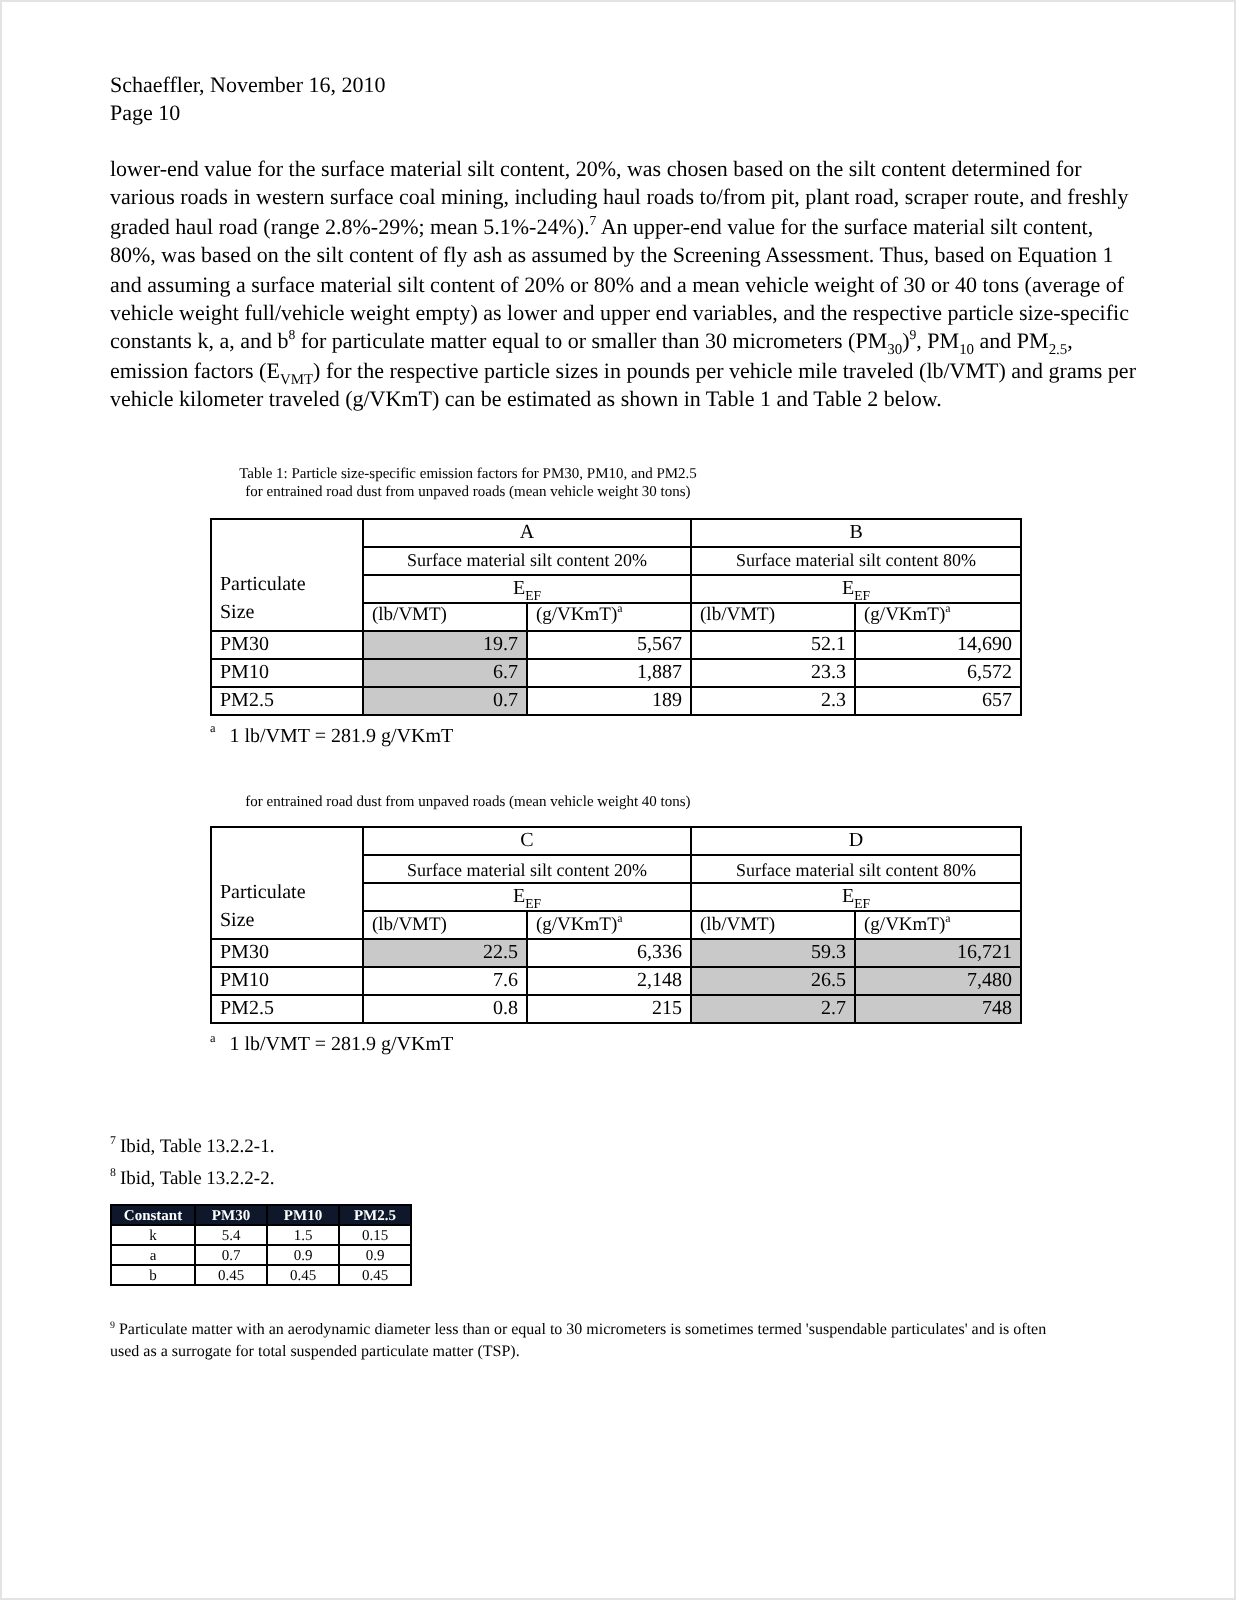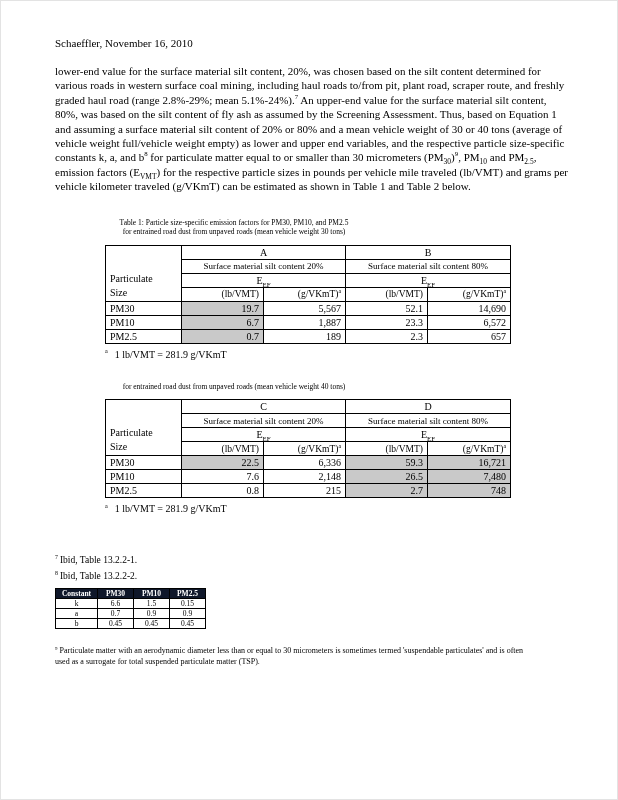--- a/index.html
+++ b/index.html
@@ -28,21 +28,21 @@
     border-collapse: collapse;
     table-layout: fixed;
     width: 405px;
     font-size: 10px;
   }
   table.ef-table td { border: 1px solid #000; padding: 0 4px; height: 13px; vertical-align: middle; }
   table.ef-table td.size-head { vertical-align: bottom; line-height: 14px; padding-bottom: 1px; }
   table.ef-table td.grp { text-align: center; }
   table.ef-table td.subtitle { text-align: center; font-size: 9px; }
   table.ef-table td.ef { text-align: center; }
-  table.ef-table td.unit { text-align: right; font-size: 9.5px; }
+  table.ef-table td.unit { text-align: left; font-size: 9.5px; }
   table.ef-table td.rowlabel { text-align: left; }
   table.ef-table td.val { text-align: right; }
   table.ef-table td.shaded { background: #c9c9c9; }
 
   .table-fn { margin: 5px 0 0 105px; font-size: 10px; }
   .table-fn sup { margin-right: 7px; }
 
   .footnotes { margin: 40px 0 0 55px; font-size: 9.5px; line-height: 12px; }
   .fn + .fn { margin-top: 4px; }
   .fn .ibid { font-weight: normal; }
@@ -60,20 +60,21 @@
   .bottom-note { margin: 16px 55px 0 55px; max-width: 470px; font-size: 8px; line-height: 11px; }
   .bottom-note sup { margin-right: 2px; }
 </style>
 </head>
 <body>
 
 <div class="page">
 
   <div class="doc-header">
     <div>Schaeffler, November 16, 2010</div>
+    <div>Page 10</div>
   </div>
 
   <p class="body-text"><span>lower-end value for the surface material silt content, 20%, was chosen based on the silt content determined for various roads in western surface coal mining, including haul roads to/from pit, plant road, scraper route, and freshly graded haul road (range 2.8%-29%; mean 5.1%-24%).</span><sup>7</sup><span> An upper-end value for the surface material silt content, 80%, was based on the silt content of fly ash as assumed by the Screening Assessment. Thus, based on Equation 1 and assuming a surface material silt content of 20% or 80% and a mean vehicle weight of 30 or 40 tons (average of vehicle weight full/vehicle weight empty) as lower and upper end variables, and the respective particle size-specific constants k, a, and b</span><sup>8</sup><span> for particulate matter equal to or smaller than 30 micrometers (PM</span><sub>30</sub><span>)</span><sup>9</sup><span>, PM</span><sub>10</sub><span> and PM</span><sub>2.5</sub><span>, emission factors (E</span><sub>VMT</sub><span>) for the respective particle sizes in pounds per vehicle mile traveled (lb/VMT) and grams per vehicle kilometer traveled (g/VKmT) can be estimated as shown in Table 1 and Table 2 below.</span></p>
 
   <div class="caption">
     <div>Table 1: Particle size-specific emission factors for PM30, PM10, and PM2.5</div>
     <div>for entrained road dust from unpaved roads (mean vehicle weight 30 tons)</div>
   </div>
 
   <table class="ef-table">
@@ -208,21 +209,21 @@
     </colgroup>
   <tbody>
         <tr>
           <td class="chead">Constant</td>
           <td class="chead">PM30</td>
           <td class="chead">PM10</td>
           <td class="chead">PM2.5</td>
         </tr>
         <tr>
           <td>k</td>
-          <td>6.6</td>
+          <td>5.4</td>
           <td>1.5</td>
           <td>0.15</td>
         </tr>
         <tr>
           <td>a</td>
           <td>0.7</td>
           <td>0.9</td>
           <td>0.9</td>
         </tr>
         <tr>

